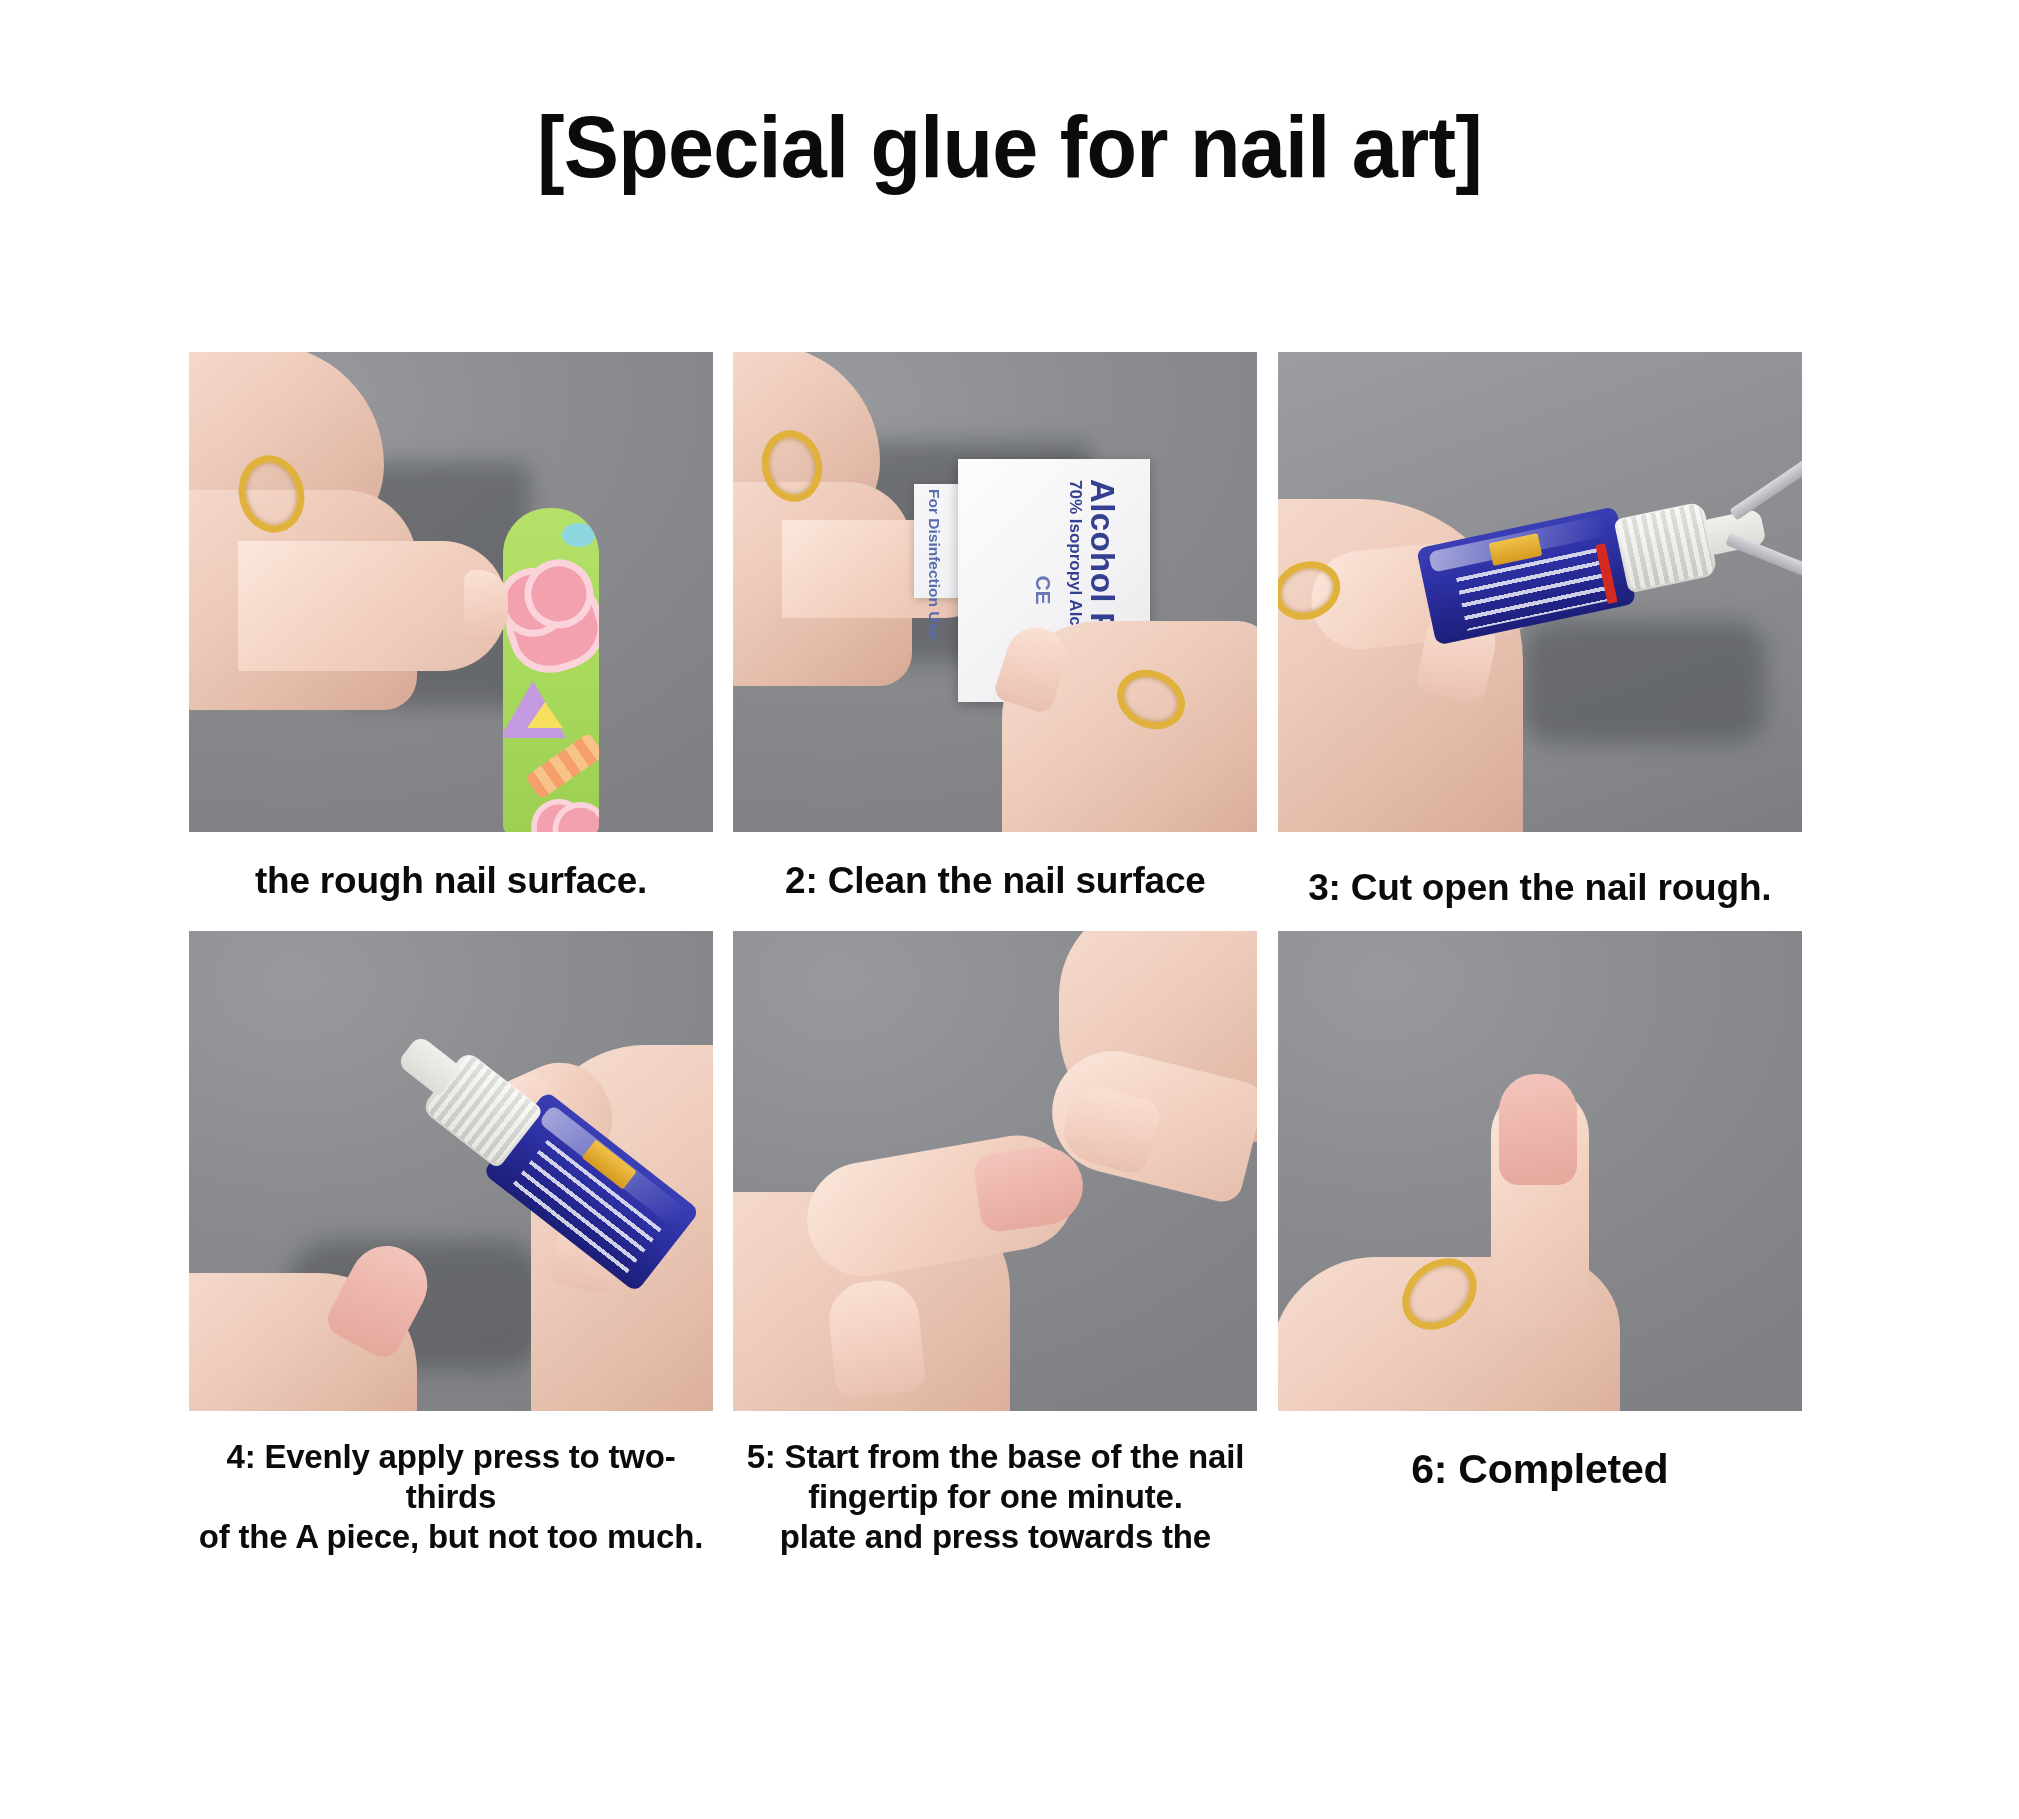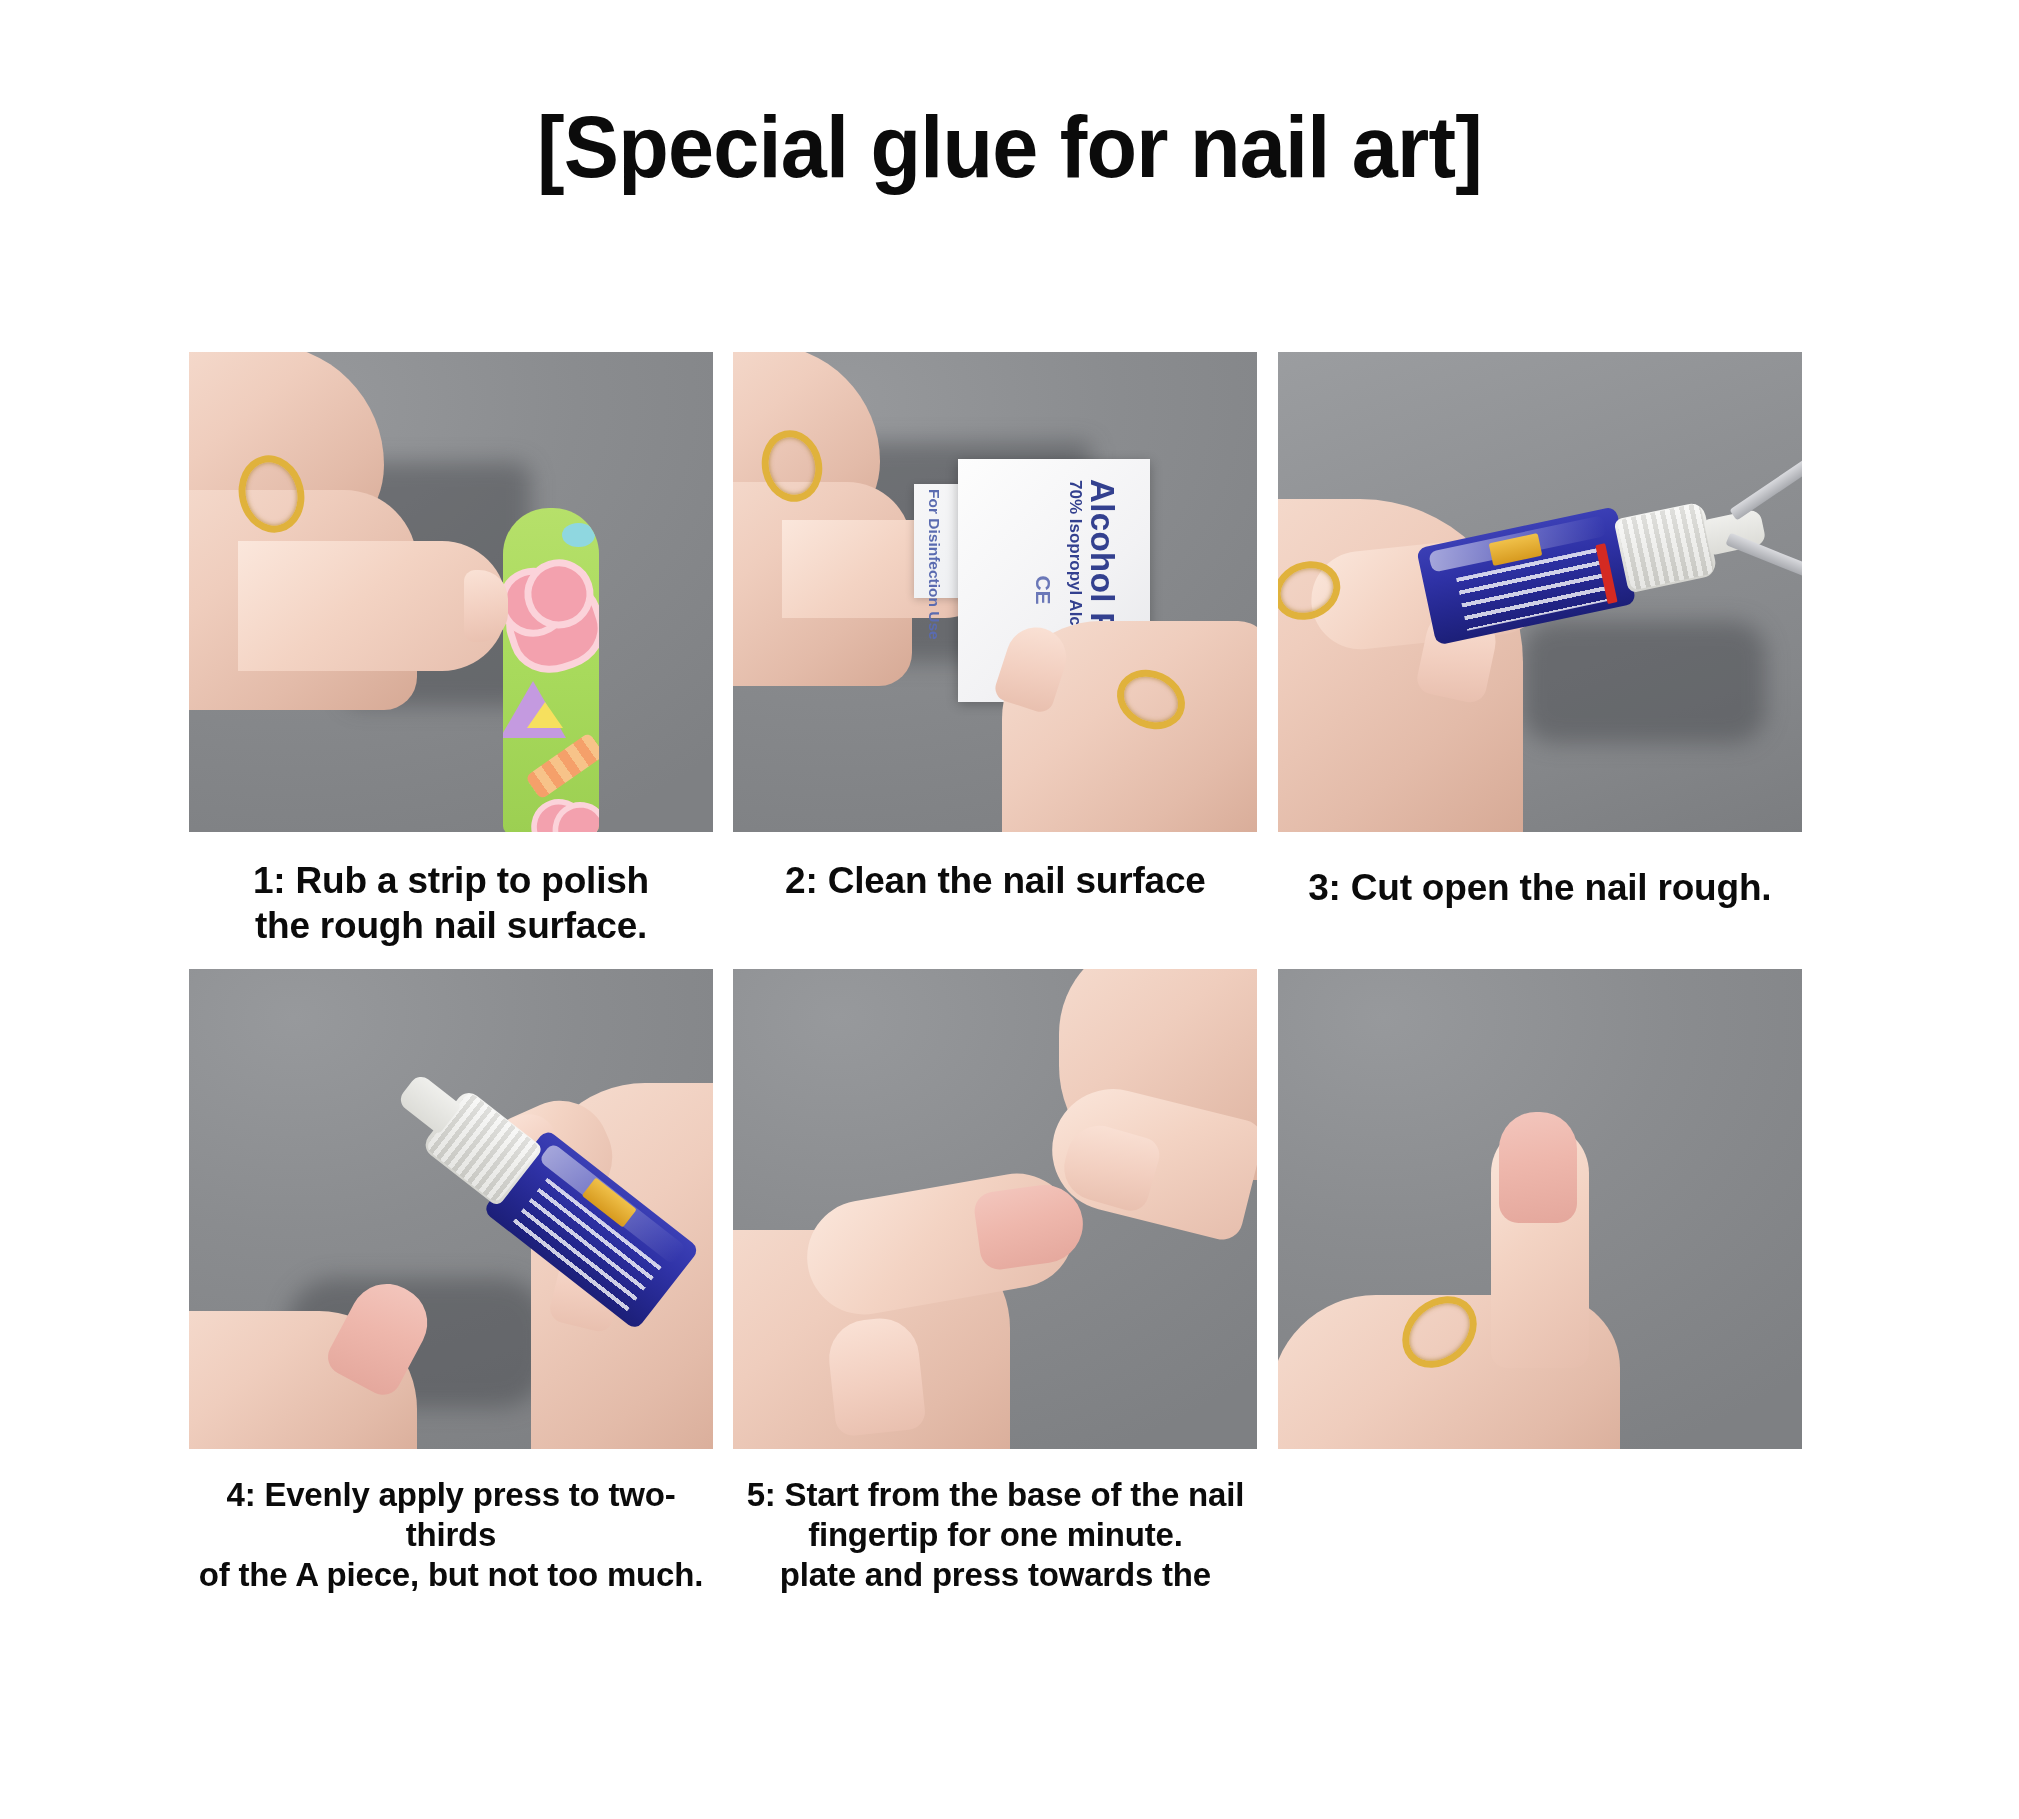--- a/index.html
+++ b/index.html
@@ -266,21 +266,20 @@
           </div>
 
           <div class="skin" style="left:-49px;top:-8.1px;width:244px;height:212px;border-radius:0 130px 98px 0;"></div>
           <div class="skin" style="left:-65px;top:138px;width:293px;height:220px;border-radius:0 73px 33px 0;"></div>
           <div class="skin skin-lite" style="left:49px;top:189px;width:269px;height:130px;border-radius:0 73px 73px 0;"></div>
           <div class="nail-nat" style="left:275px;top:218px;width:44px;height:72px;border-radius:11.4px 29px 29px 11.4px;"></div>
           <div class="ring" style="left:50px;top:103px;width:65px;height:78px;transform:rotate(-14deg);"></div>
         </div>
 
         <div class="caption cap-lg">
-          <div>1: Rub a strip to polish</div>
           <div>the rough nail surface.</div>
         </div>
       </div>
 
       <div class="cell">
         <div class="photo">
           <div class="bg-gray"></div>
           <div class="shadow-blob" style="left:122px;top:90px;width:236px;height:220px;border-radius:6.5px;"></div>
 
           <div class="skin" style="left:-57px;top:-8.1px;width:204px;height:204px;border-radius:0 122px 90px 0;"></div>
@@ -398,18 +397,21 @@
 
           <div class="skin" style="left:-8.1px;top:326px;width:350px;height:212px;border-radius:106px 73px 0 0;"></div>
 
           <div class="skin skin-lite" style="left:213px;top:155px;width:98px;height:244px;border-radius:49px 49px 16.3px 16.3px;"></div>
 
           <div class="nail-pink" style="left:221px;top:143px;width:78px;height:111px;border-radius:37px 37px 19.5px 19.5px;"></div>
 
           <div class="ring" style="left:121px;top:331px;width:81px;height:64px;transform:rotate(-40deg);"></div>
         </div>
 
+        <div class="caption cap-xl cap-6">
+          <div>6: Completed</div>
+        </div>
       </div>
 
     </div>
   </div>
 </div>
 
 
 </body></html>

